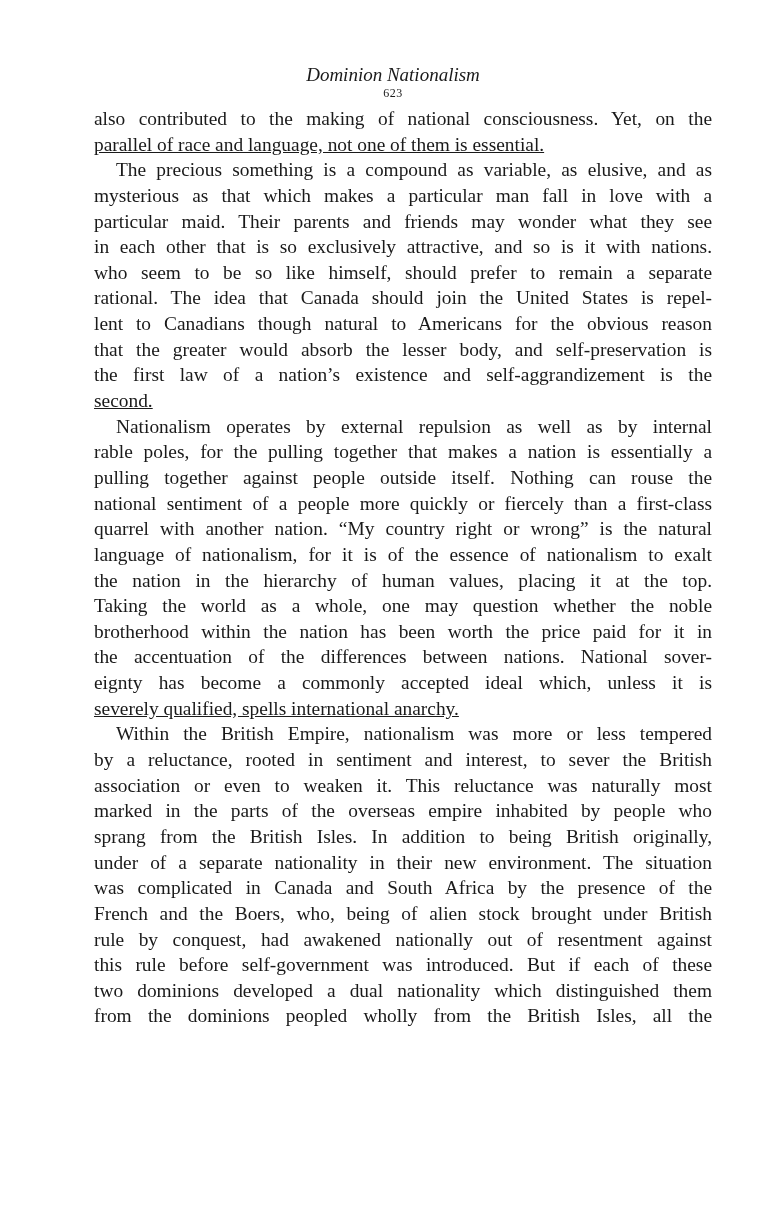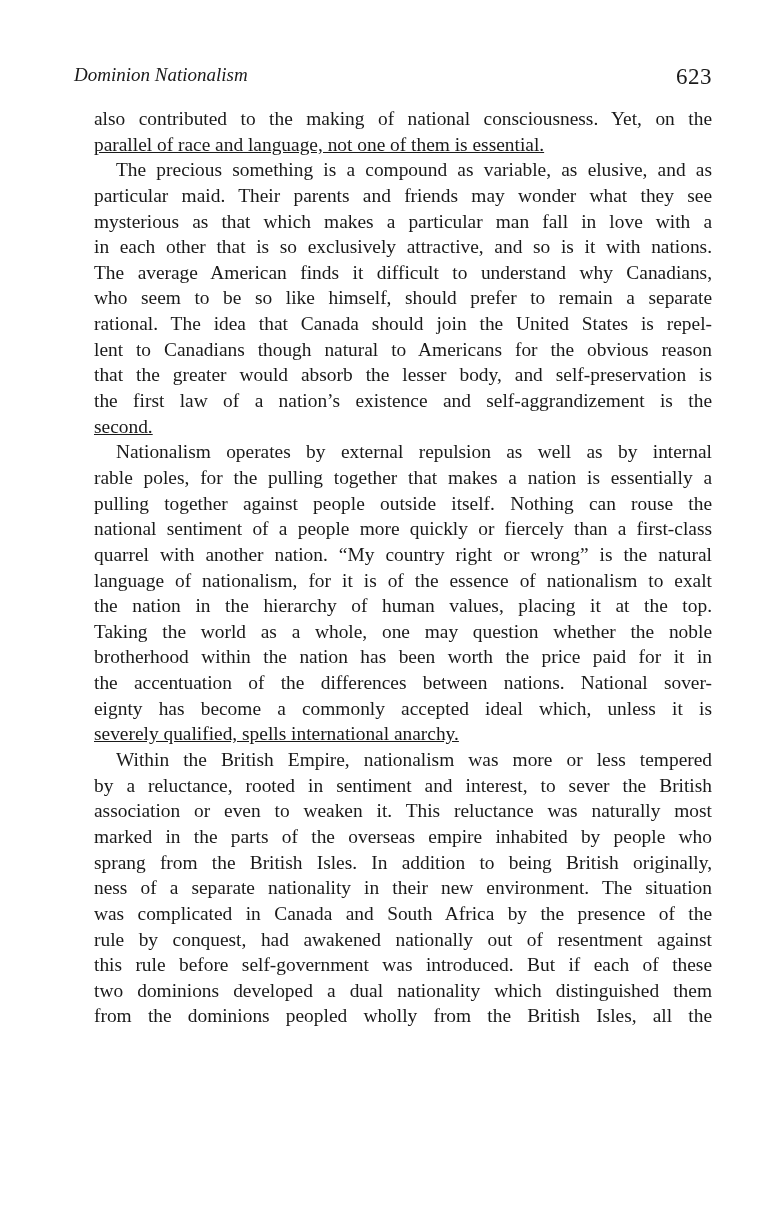--- a/index.html
+++ b/index.html
@@ -3,25 +3,25 @@
 <meta charset="utf-8">
 <style>
   html, body { margin: 0; padding: 0; background: #ffffff; }
   body { width: 784px; height: 1218px; position: relative; overflow: hidden; }
   .page {
     position: absolute; left: 74px; top: 64px; width: 638px;
     color: #1a1a1a;
     font-family: "Liberation Serif", "DejaVu Serif", serif;
   }
   .running-head {
-    display: flex; justify-content: space-between; align-items: flex-start;
-    font-size: 19px; height: 30px; margin-bottom: 12px;
+    display: flex; justify-content: space-between; align-items: center;
+    font-size: 19px; height: 30px; margin-bottom: 12px; flex-direction: column;
   }
   .running-head .title { font-style: italic; }
-  .running-head .folio { font-size: 23px; letter-spacing: 0.5px; }
+  .running-head .folio { font-size: 12px; letter-spacing: 0.5px; }
   .line {
     display: block; font-size: 19.4px; line-height: 25.65px; height: 25.65px;
     white-space: nowrap; text-align: justify; text-align-last: justify; margin-left: 20px;
   }
   .line.last { text-align-last: left; text-decoration: underline; }
   .line.indent { padding-left: 22px; }
 </style>
 </head>
 <body>
 
@@ -30,24 +30,23 @@
     <span class="title">Dominion Nationalism</span>
     <span class="folio">623</span>
   </div>
   <div id="body-text">
       <div>
         <span class="line">also contributed to the making of national consciousness.  Yet, on the</span>
         <span class="line last">parallel of race and language, not one of them is essential.</span>
       </div>
       <div>
         <span class="line indent">The precious something is a compound as variable, as elusive, and as</span>
+        <span class="line">mysterious as that which makes a particular man fall in love with a</span>
         <span class="line">particular maid. Their parents and friends may wonder what they see</span>
-        <span class="line">mysterious as that which makes a particular man fall in love with a</span>
         <span class="line">in each other that is so exclusively attractive, and so is it with nations.</span>
-        <span class="line">The average American finds it difficult to understand why Canadians,</span>
         <span class="line">who seem to be so like himself, should prefer to remain a separate</span>
         <span class="line">rational. The idea that Canada should join the United States is repel-</span>
         <span class="line">lent to Canadians though natural to Americans for the obvious reason</span>
         <span class="line">that the greater would absorb the lesser body, and self-preservation is</span>
         <span class="line">the first law of a nation’s existence and self-aggrandizement is the</span>
         <span class="line last">second.</span>
       </div>
       <div>
         <span class="line indent">Nationalism operates by external repulsion as well as by internal</span>
         <span class="line">rable poles, for the pulling together that makes a nation is essentially a</span>
@@ -61,21 +60,22 @@
         <span class="line">the accentuation of the differences between nations.  National sover-</span>
         <span class="line">eignty has become a commonly accepted ideal which, unless it is</span>
         <span class="line last">severely qualified, spells international anarchy.</span>
       </div>
       <div>
         <span class="line indent">Within the British Empire, nationalism was more or less tempered</span>
         <span class="line">by a reluctance, rooted in sentiment and interest, to sever the British</span>
         <span class="line">association or even to weaken it. This reluctance was naturally most</span>
         <span class="line">marked in the parts of the overseas empire inhabited by people who</span>
         <span class="line">sprang from the British Isles.  In addition to being British originally,</span>
-        <span class="line">ness of a separate nationality in their new environment. The situation</span>
+        <span class="line">under of a separate nationality in their new environment. The situation</span>
         <span class="line">was complicated in Canada and South Africa by the presence of the</span>
+        <span class="line">French and the Boers, who, being of alien stock brought under British</span>
         <span class="line">rule by conquest, had awakened nationally out of resentment against</span>
         <span class="line">this rule before self-government was introduced.  But if each of these</span>
         <span class="line">two dominions developed a dual nationality which distinguished them</span>
         <span class="line">from the dominions peopled wholly from the British Isles, all the</span>
       </div>
     </div>
 </div>
 
 </body></html>

